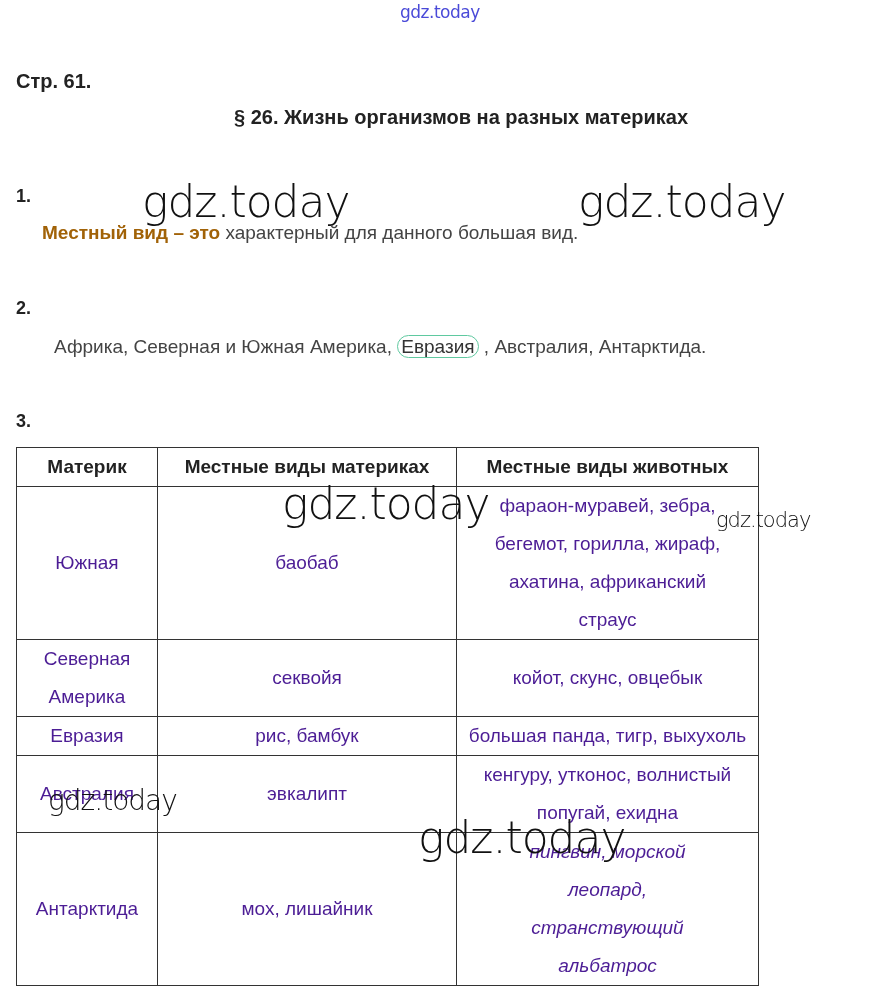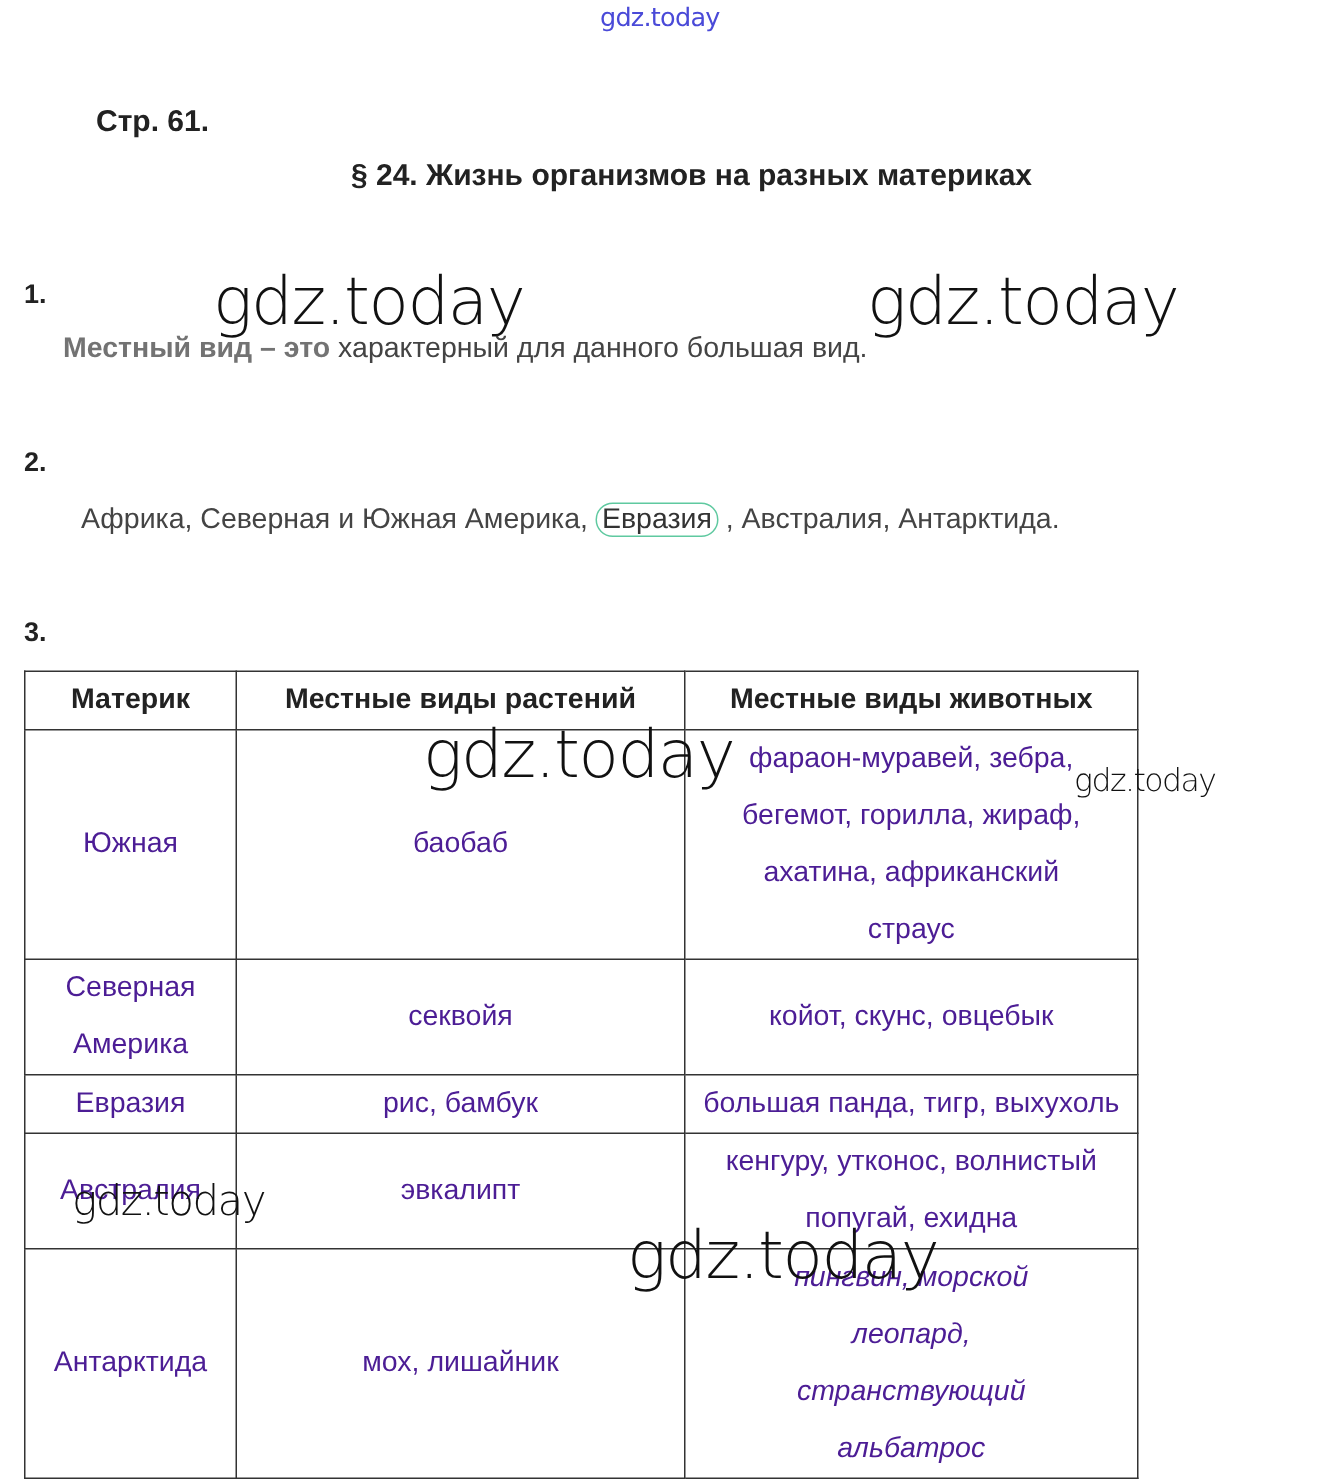--- a/index.html
+++ b/index.html
@@ -1,60 +1,60 @@
 <!DOCTYPE html>
 <html><head>
 <meta charset="utf-8">
 <style>
   html, body { margin:0; padding:0; background:#ffffff; }
   body { width:884px; height:989px; position:relative; overflow:hidden;
          font-family:"Liberation Sans", sans-serif; color:#333; }
   .abs { position:absolute; }
   .top-wm { left:400px; top:2px; font-family:"DejaVu Sans", sans-serif; font-size:17px;
             color:#4a4ad8; letter-spacing:-0.5px; }
-  .page-no { left:16px; top:70px; font-size:20px; font-weight:bold; color:#222;margin-left:48px; }
+  .page-no { left:16px; top:70px; font-size:20px; font-weight:bold; color:#222; }
   .section-title { left:0; width:884px; top:106px; text-align:center; font-size:20px;
                    font-weight:bold; color:#222; padding-left:38px; box-sizing:border-box; }
   .num { font-size:18px; font-weight:bold; color:#222; }
   .wm { font-family:"DejaVu Sans", sans-serif; color:#111; font-weight:200; letter-spacing:-1px; }
   .wm-big { font-size:44px; }
   .wm-small { font-size:21px; }
   .def { left:42px; top:222px; font-size:19px; color:#444; }
-  .def b { color:#737373; }
+  .def b { color:#a16207; }
   .answer2 { left:42px; top:336px; font-size:19px; color:#444; white-space:nowrap;margin-left:12px; }
   .circled { border:1.5px solid #5fc9a0; border-radius:12px; padding:0 3px; color:#333; }
   table.grid { position:absolute; left:16px; top:447px; width:743px; border-collapse:collapse; }
   table.grid td, table.grid th { border:1.5px solid #333; text-align:center; font-size:19px;
        color:#4c1d95; font-weight:normal; line-height:38px; padding:0 4px; }
   table.grid th { font-weight:bold; color:#222; height:38px; }
   .c1 { width:132px; } .c2 { width:290px; }
 </style>
 </head>
 <body>
 
 <div class="abs top-wm">gdz.today</div>
 
 <div class="abs page-no">Стр. 61.</div>
-<div class="abs section-title">§ 24. Жизнь организмов на разных материках</div>
+<div class="abs section-title">§ 26. Жизнь организмов на разных материках</div>
 
 <div class="abs num" style="left:16px;top:186px;">1.</div>
 <div class="abs wm wm-big" style="left:142px;top:176px;">gdz.today</div>
 <div class="abs wm wm-big" style="left:578px;top:176px;">gdz.today</div>
 <div class="abs def"><b>Местный вид – это</b><span> характерный для данного большая вид.</span></div>
 
 <div class="abs num" style="left:16px;top:298px;">2.</div>
 <div class="abs answer2"><span>Африка, Северная и Южная Америка, </span><span class="circled">Евразия</span><span> , Австралия, Антарктида.</span></div>
 
 <div class="abs num" style="left:16px;top:411px;">3.</div>
 
 <table class="grid">
   <tbody>
       <tr>
     <th class="c1">Материк</th>
-    <th class="c2">Местные виды растений</th>
+    <th class="c2">Местные виды материках</th>
     <th>Местные виды животных</th>
   </tr>
   <tr style="height:114px;">
     <td>Южная</td>
     <td>баобаб</td>
     <td style="padding:0 30px;">фараон-муравей, зебра, бегемот, горилла, жираф, ахатина, африканский страус</td>
   </tr>
   <tr style="height:76px;">
     <td>Северная Америка</td>
     <td>секвойя</td>

